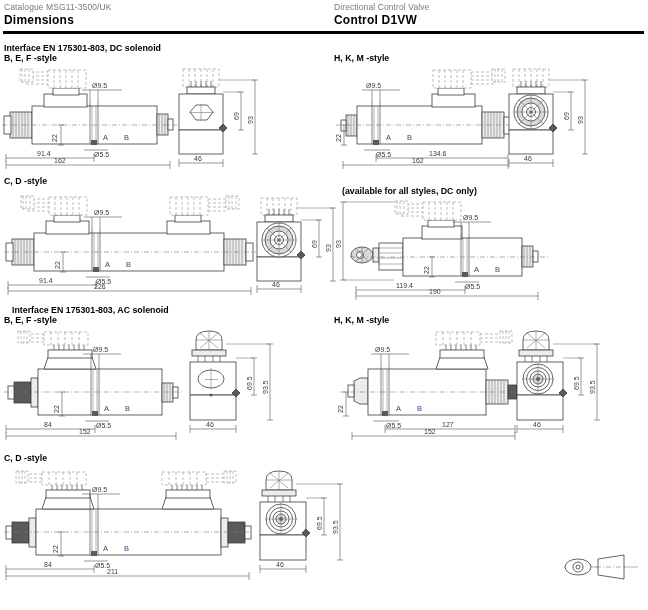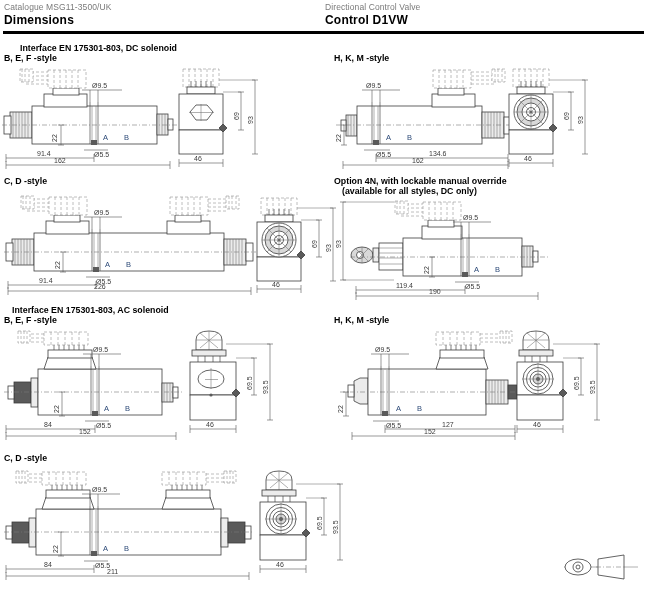--- a/index.html
+++ b/index.html
@@ -13,21 +13,21 @@
     font-family: "Liberation Sans", sans-serif;
     color: #000;
     overflow: hidden;
   }
   .page { position: relative; width: 648px; height: 610px; }
 
   
   .hdr { position: absolute; top: 0; left: 0; width: 648px; }
   .hdr-col { position: absolute; top: 2px; }
   .hdr-col.left  { left: 4px; }
-  .hdr-col.right { left: 325px; }
+  .hdr-col.right { left: 334px; }
   .hdr-sub {
     font-size: 8.5px; color: #7a7a7a; letter-spacing: .1px;
     line-height: 11px; white-space: nowrap;
   }
   .hdr-title {
     font-size: 12px; font-weight: bold; color: #000;
     line-height: 14px; white-space: nowrap; letter-spacing: .2px;
   }
   .hdr-rule {
     position: absolute; top: 31px; left: 3px; width: 641px; height: 3px;
@@ -71,25 +71,24 @@
       <div class="hdr-sub">Catalogue MSG11-3500/UK</div>
       <div class="hdr-title">Dimensions</div>
     </div>
     <div class="hdr-col right">
       <div class="hdr-sub">Directional Control Valve</div>
       <div class="hdr-title">Control D1VW</div>
     </div>
     <div class="hdr-rule"></div>
   </div>
 
-  <div class="sec-head" style="left:20px;  top:43px;">Interface EN 175301-803, DC solenoid</div>
+  <div class="sec-head" style="left:4px;  top:43px;">Interface EN 175301-803, DC solenoid</div>
   <div class="sec-head" style="left:4px;  top:53px;">B, E, F -style</div>
   <div class="sec-head" style="left:334px;top:53px;">H, K, M -style</div>
   <div class="sec-head" style="left:4px;  top:176px;">C, D -style</div>
-  <div class="sec-head" style="left:334px;top:176px;">Option 4N, with lockable manual override</div>
   <div class="sec-head" style="left:334px;top:186px;padding-left:8px;">(available for all styles, DC only)</div>
   <div class="sec-head" style="left:4px;  top:305px;margin-left:8px;">Interface EN 175301-803, AC solenoid</div>
   <div class="sec-head" style="left:4px;  top:315px;"></div>
   <div class="sec-head" style="left:4px;  top:315px;">B, E, F -style</div>
   <div class="sec-head" style="left:334px;top:315px;">H, K, M -style</div>
   <div class="sec-head" style="left:4px;  top:453px;">C, D -style</div>
 
   <svg style="left:4px; top:62px;" width="240" height="105">
 
     <g>

